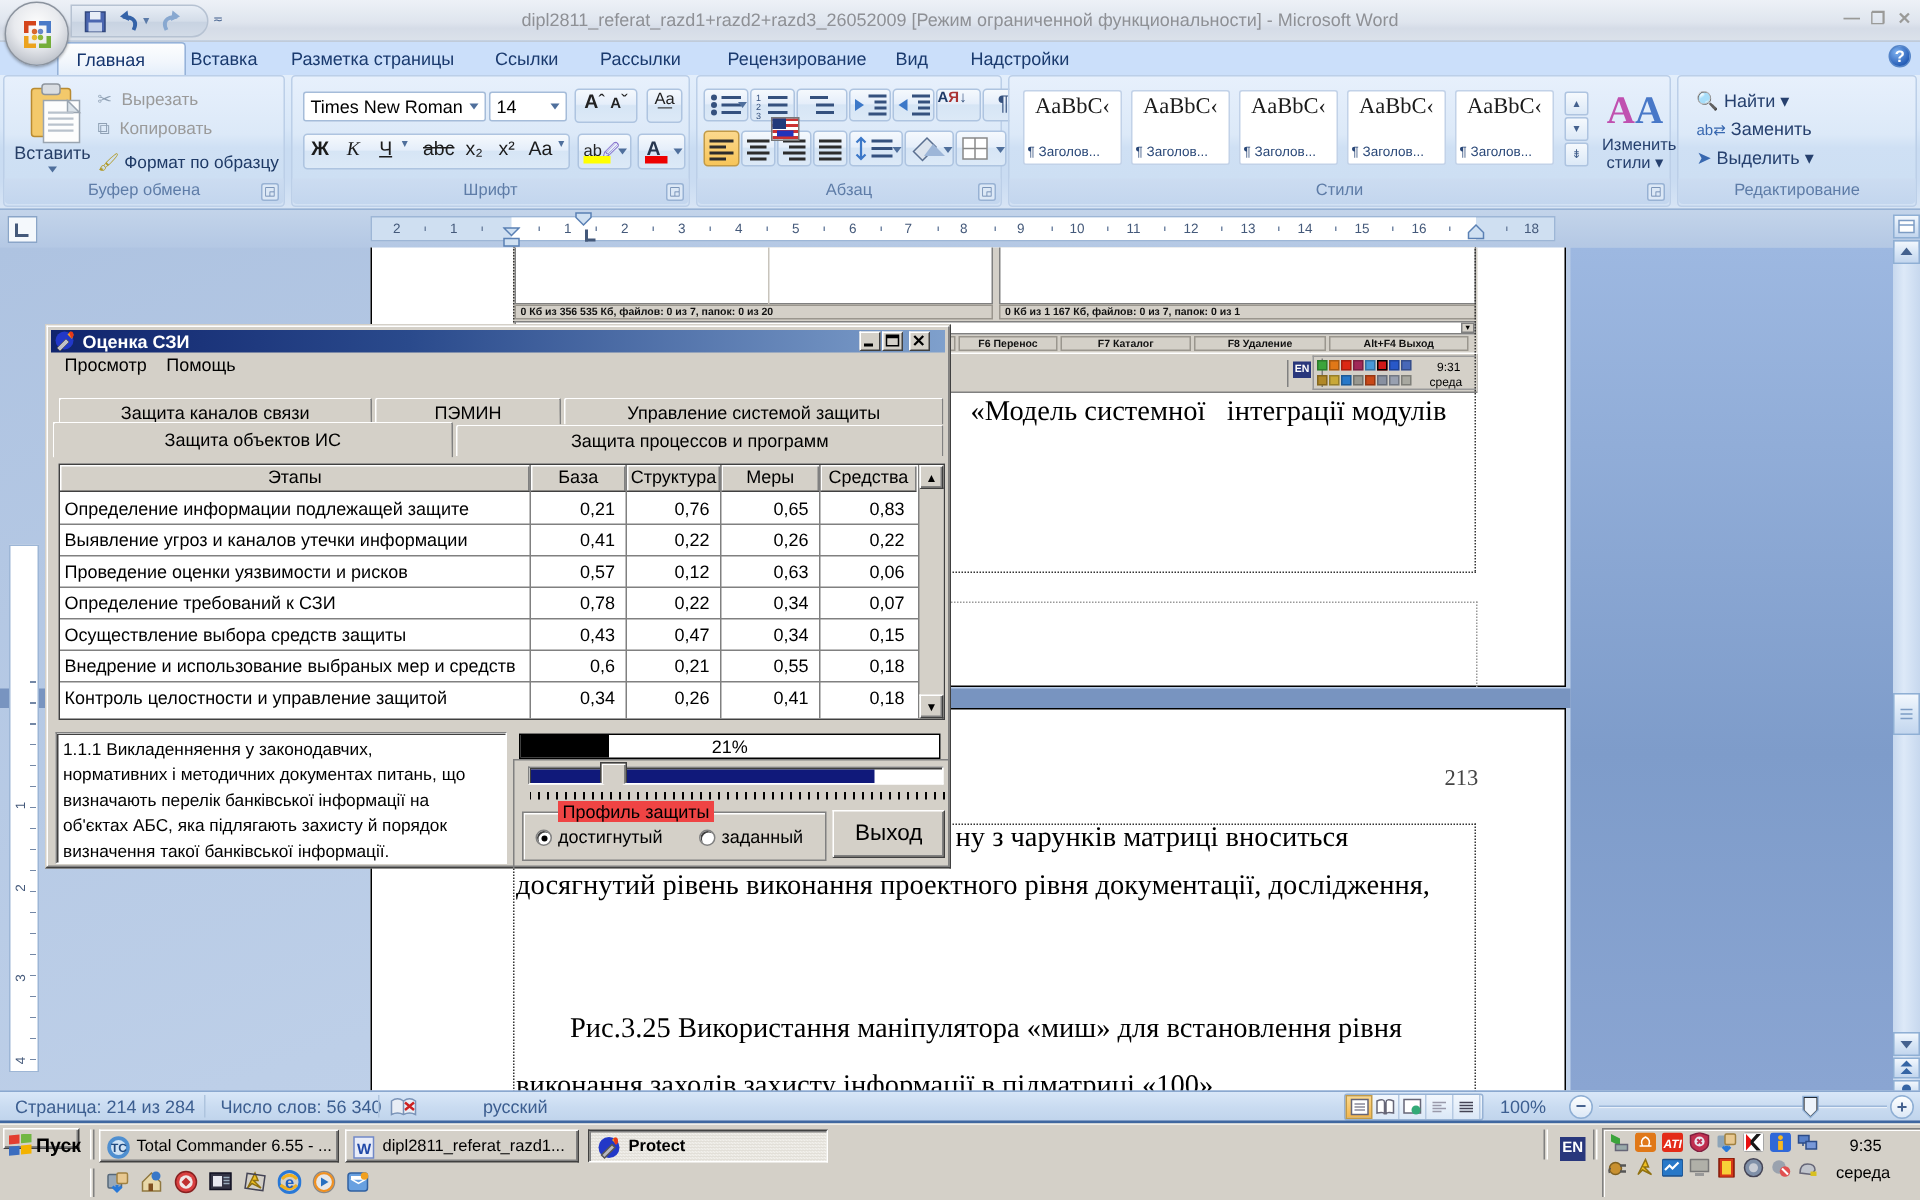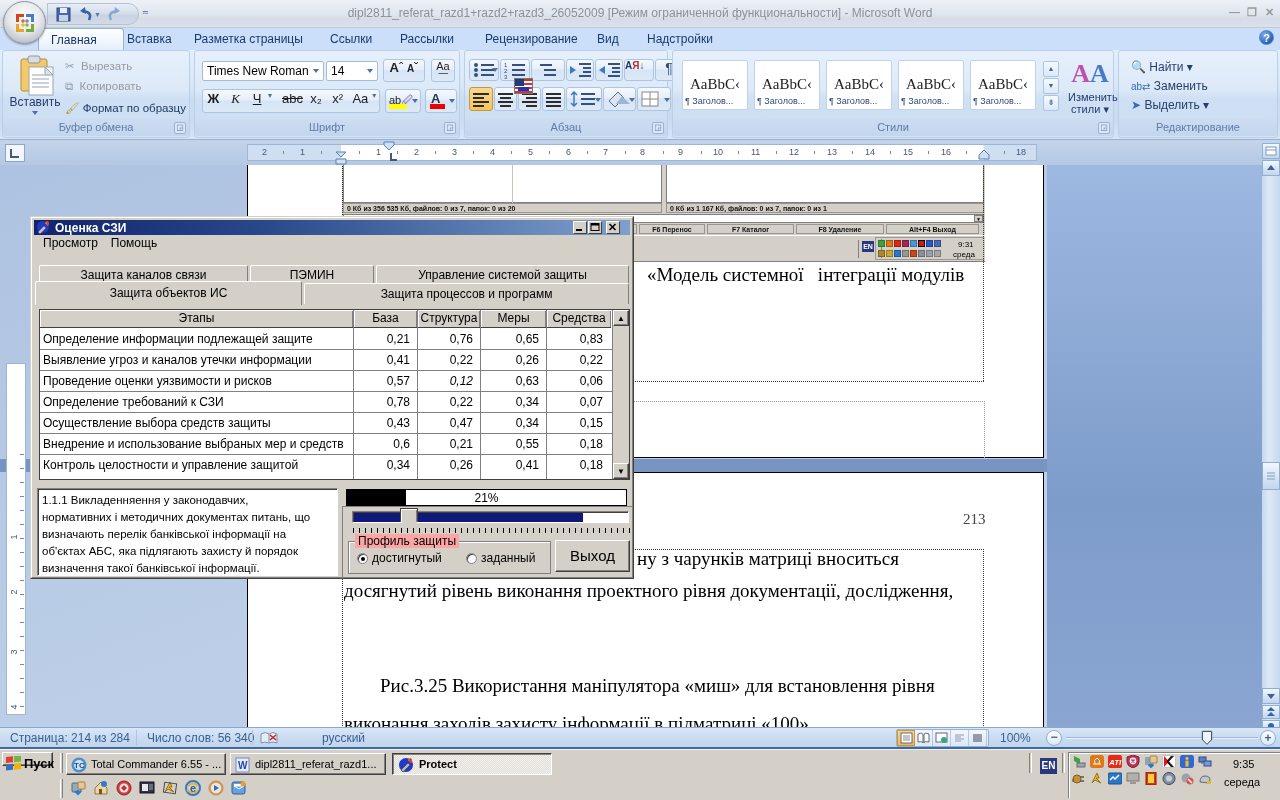--- a/index.html
+++ b/index.html
@@ -39,21 +39,21 @@
   font-size:11px; color:#5e7ca7; background:linear-gradient(#ccdcf1,#c3d6ee); border-radius:0 0 3px 3px;}
 .launcher { position:absolute; bottom:3px; right:3px; width:12px; height:12px; border:1px solid #98b2d4;
   border-radius:2px; background:#dce8f6; font-size:8px; color:#5e7ca7; line-height:10px; text-align:center;}
 .btn2 { position:absolute; border:1px solid #aec4e0; border-radius:3px;
   background:linear-gradient(#f5f9fd,#e5eefa 45%,#d6e5f5 50%,#dce9f7); }
 .combo { position:absolute; height:20px; background:#fff; border:1px solid #a5bcd9; border-radius:2px;
   font-size:12px; color:#000; line-height:18px; padding-left:4px;}
 .carr { position:absolute; width:0; height:0; border-left:3px solid transparent; border-right:3px solid transparent;
   border-top:4px solid #4f6f9c; }
 .stbox { position:relative; width:66px; height:50px; background:#fff; border:1px solid #c2d2e8; border-radius:2px;
-  font-family:'Liberation Serif',serif; font-size:15px; color:#1c1c1c; text-align:center; padding-top:15px;}
+  font-family:'Liberation Serif',serif; font-size:15px; color:#1c1c1c; text-align:center; padding-top:2px;}
 .stsub { position:absolute; left:2px; bottom:3px; width:62px; font-family:'Liberation Sans',sans-serif;
   font-size:9px; color:#2a4878; text-align:left; }
 .sarr { position:absolute; width:16px; height:16px; border:1px solid #aec4e0; border-radius:2px;
   background:linear-gradient(#f5f9fd,#dce9f7); font-size:8px; color:#44618e; text-align:center; line-height:14px;}
 
 
 #rulerband { left:0; top:140px; width:1280px; height:25px; background:linear-gradient(#c3d4ea,#b4c8e4); }
 #tabsel { position:absolute; left:5px; top:4px; width:20px; height:18px; background:#f4f8fc; border:1px solid #8aa5c8; }
 #hruler { position:absolute; left:247px; top:4px; width:790px; height:17px; background:#cfdff1; border:1px solid #9db6d6; }
 #hruler-white { position:absolute; left:93px; top:0; width:643px; height:15px; background:#fff; }
@@ -820,21 +820,21 @@
       <div class="drow" style="top:40px;">
           <span class="dc" style="left:3px;">Выявление угроз и каналов утечки информации</span>
           <span class="dc dnum" style="left:314px; width:56px;">0,41</span>
           <span class="dc dnum" style="left:378px; width:55px;">0,22</span>
           <span class="dc dnum" style="left:441px; width:58px;">0,26</span>
           <span class="dc dnum" style="left:507px; width:56px;">0,22</span>
         </div>
       <div class="drow" style="top:61px;">
           <span class="dc" style="left:3px;">Проведение оценки уязвимости и рисков</span>
           <span class="dc dnum" style="left:314px; width:56px;">0,57</span>
-          <span class="dc dnum" style="left:378px; width:55px;font-style:italic;">0,12</span>
+          <span class="dc dnum" style="left:378px; width:55px;">0,12</span>
           <span class="dc dnum" style="left:441px; width:58px;">0,63</span>
           <span class="dc dnum" style="left:507px; width:56px;">0,06</span>
         </div>
       <div class="drow" style="top:82px;">
           <span class="dc" style="left:3px;">Определение требований к СЗИ</span>
           <span class="dc dnum" style="left:314px; width:56px;">0,78</span>
           <span class="dc dnum" style="left:378px; width:55px;">0,22</span>
           <span class="dc dnum" style="left:441px; width:58px;">0,34</span>
           <span class="dc dnum" style="left:507px; width:56px;">0,07</span>
         </div>
@@ -878,21 +878,21 @@
     </div>
     <div style="position:absolute; left:311px; top:289px; width:291px; height:73px; border-top:1px solid #808080; border-left:1px solid #808080;">
 
       <div style="position:absolute; left:9px; top:4px; width:277px; height:12px; background:#fff; border-top:1px solid #808080; border-left:1px solid #808080; border-right:1px solid #fff; border-bottom:1px solid #fff; box-shadow:inset 1px 1px 0 #404040;">
         <div style="position:absolute; left:1px; top:1px; width:229px; height:9px; background:#10197a;"></div>
       </div>
       <div style="position:absolute; left:57px; top:1px; width:18px; height:19px; background:#d4d0c8; border:1px solid #404040; border-bottom:none; clip-path:polygon(0 0, 100% 0, 100% 70%, 50% 100%, 0 70%); box-shadow:inset 1px 1px 0 #fff, inset -1px 0 0 #808080;"></div>
       <div id="dticks" style="position:absolute; left:10px; top:21px; width:277px; height:5px; background:repeating-linear-gradient(to right, #000 0 1px, transparent 1px 6px);"></div>
 
       <div style="position:absolute; left:5px; top:34px; width:203px; height:33px; border:1px solid #808080; box-shadow:1px 1px 0 #fff inset;">
-        <span style="position:absolute; left:6px; top:-8px; background:#fca5a5; padding:0 3px; font-size:12px;">Профиль защиты</span>
+        <span style="position:absolute; left:23px; top:-8px; background:#ef4444; padding:0 3px; font-size:12px;">Профиль защиты</span>
         <span style="position:absolute; left:8px; top:11px; width:11px; height:11px; border-radius:50%; background:#fff; border:1px solid #808080; box-shadow:inset 1px 1px 0 #404040;">
             <i style="position:absolute; left:3px; top:3px; width:4px; height:4px; border-radius:50%; background:#000;"></i>
           </span>
         <span style="position:absolute; left:23px; top:9px; font-size:12px;">достигнутый</span>
         <span style="position:absolute; left:117px; top:11px; width:11px; height:11px; border-radius:50%; background:#fff; border:1px solid #808080; box-shadow:inset 1px 1px 0 #404040;"></span>
         <span style="position:absolute; left:132px; top:9px; font-size:12px;">заданный</span>
       </div>
       <div class="raised" style="position:absolute; left:212px; top:33px; width:75px; height:32px; text-align:center; line-height:30px; font-size:15px;">Выход</div>
     </div>
   </div>

